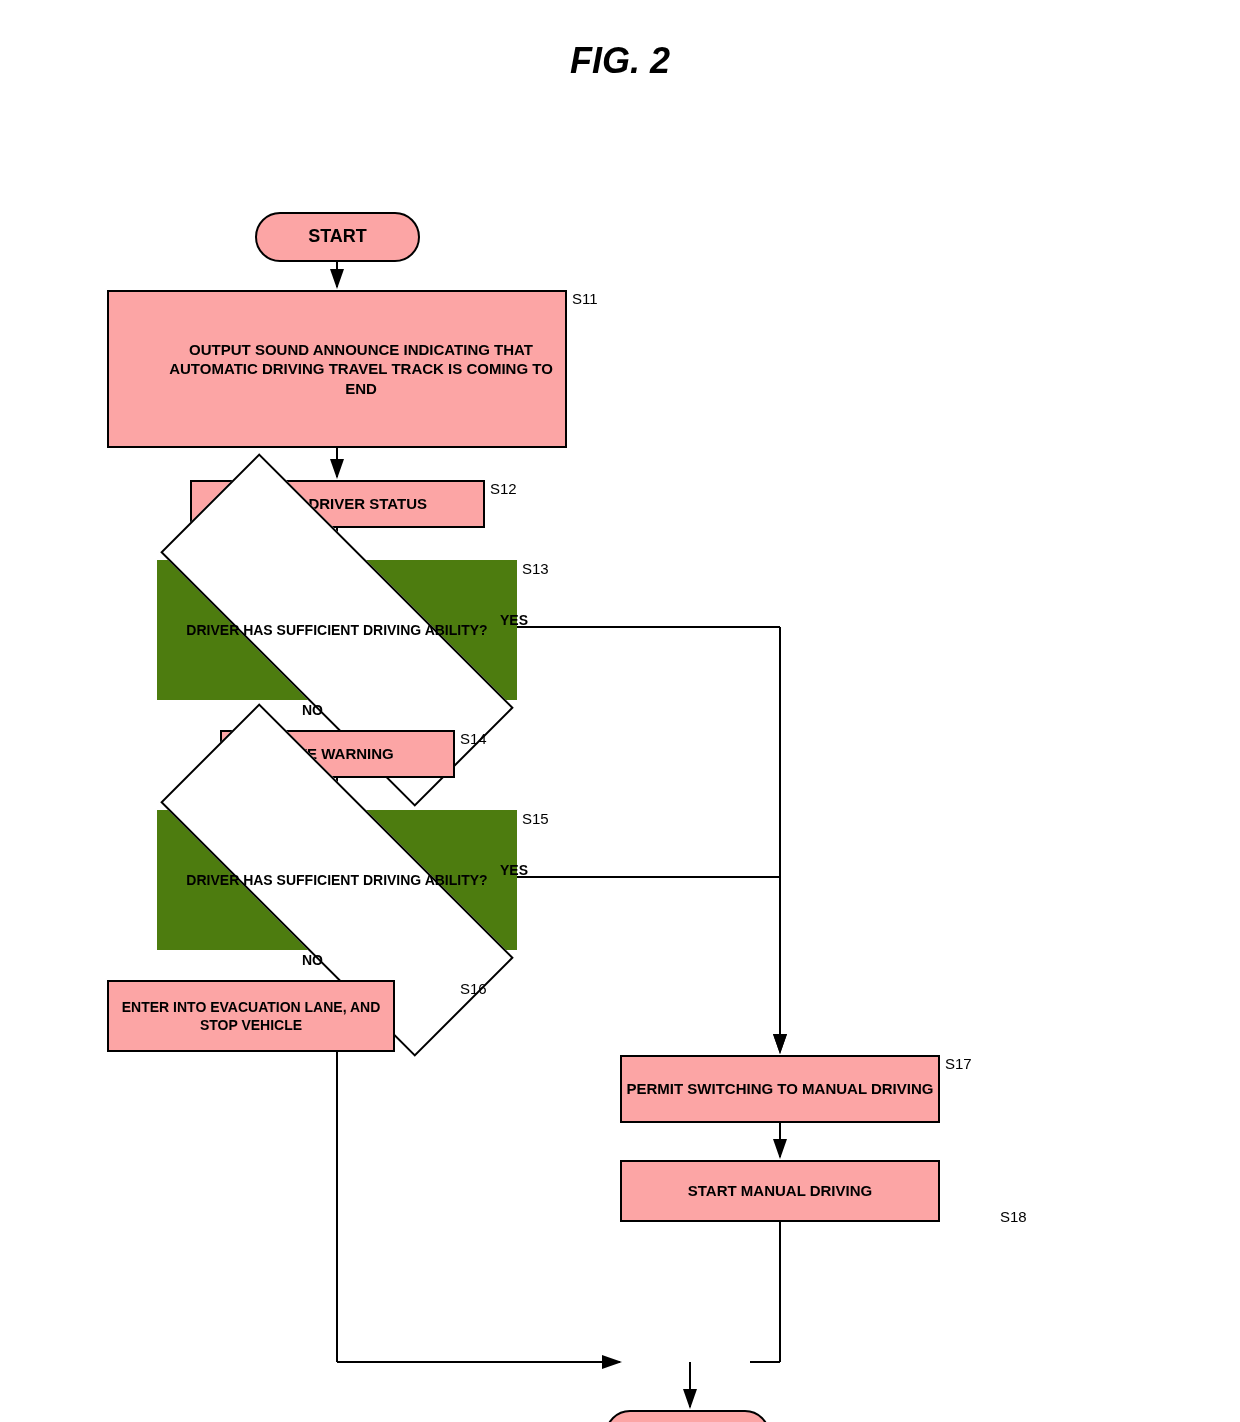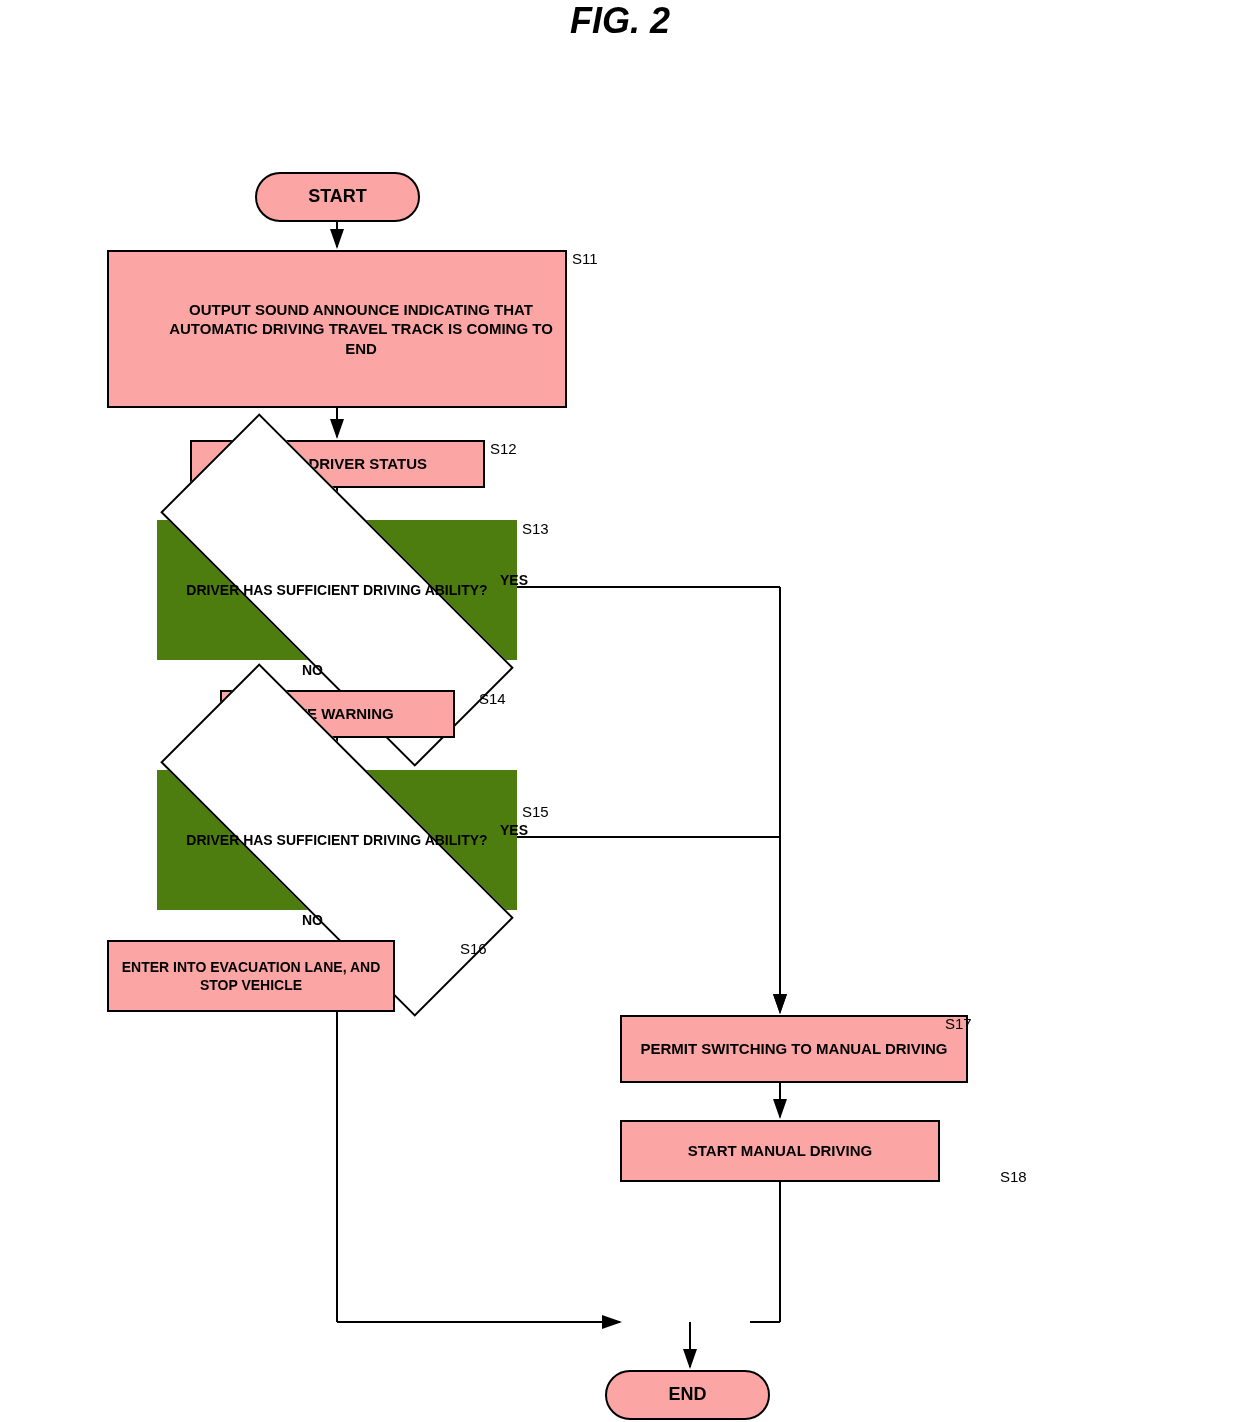--- a/index.html
+++ b/index.html
@@ -9,20 +9,21 @@
       width: 1240px;
       min-height: 1422px;
       position: relative;
       overflow: hidden;
     }
     .page-title {
       text-align: center;
       font-size: 36px;
       font-style: italic;
       font-weight: bold;
+      padding-top: 40px;
       margin-bottom: 30px;
     }
     .diagram-container {
       position: relative;
       width: 1240px;
       height: 1350px;
     }
     
     .fc-box {
       position: absolute;
@@ -151,40 +152,40 @@
   </div>
 
   <div class="step-label" style="left:522px; top:448px;">S13</div>
 
   <div class="branch-label" style="left:500px; top:500px;">YES</div>
 
   <div class="branch-label" style="left:302px; top:590px;">NO</div>
 
   <div class="fc-box" style="left:220px; top:618px; width:235px; height:48px;">GIVE WARNING</div>
 
-  <div class="step-label" style="left:460px; top:618px;margin-left:19px;">S14</div>
+  <div class="step-label" style="left:460px; top:618px;">S14</div>
 
   <div class="fc-diamond" style="left:157px; top:698px; width:360px; height:140px;">
     <div class="fc-diamond-inner"></div>
     <div class="fc-diamond-text">DRIVER HAS SUFFICIENT
 DRIVING ABILITY?</div>
   </div>
 
-  <div class="step-label" style="left:522px; top:698px;margin-top:33px;">S15</div>
+  <div class="step-label" style="left:522px; top:698px;">S15</div>
 
   <div class="branch-label" style="left:500px; top:750px;">YES</div>
 
   <div class="branch-label" style="left:302px; top:840px;">NO</div>
 
   <div class="fc-box" style="left:107px; top:868px; width:288px; height:72px; font-size:14px;">ENTER INTO EVACUATION LANE,
 AND STOP VEHICLE</div>
 
   <div class="step-label" style="left:460px; top:868px;">S16</div>
 
-  <div class="fc-box" style="left:620px; top:943px; width:348px; height:68px;">PERMIT SWITCHING
+  <div class="fc-box" style="left:620px; top:943px; width:320px; height:68px;">PERMIT SWITCHING
 TO MANUAL DRIVING</div>
 
   <div class="step-label" style="left:945px; top:943px;">S17</div>
 
   <div class="fc-box" style="left:620px; top:1048px; width:320px; height:62px;">START MANUAL DRIVING</div>
 
   <div class="step-label" style="left:1000px; top:1048px;margin-top:48px;">S18</div>
 
   <div class="fc-box fc-rounded" style="left:605px; top:1298px; width:165px; height:50px; font-size:18px;">END</div>
 

